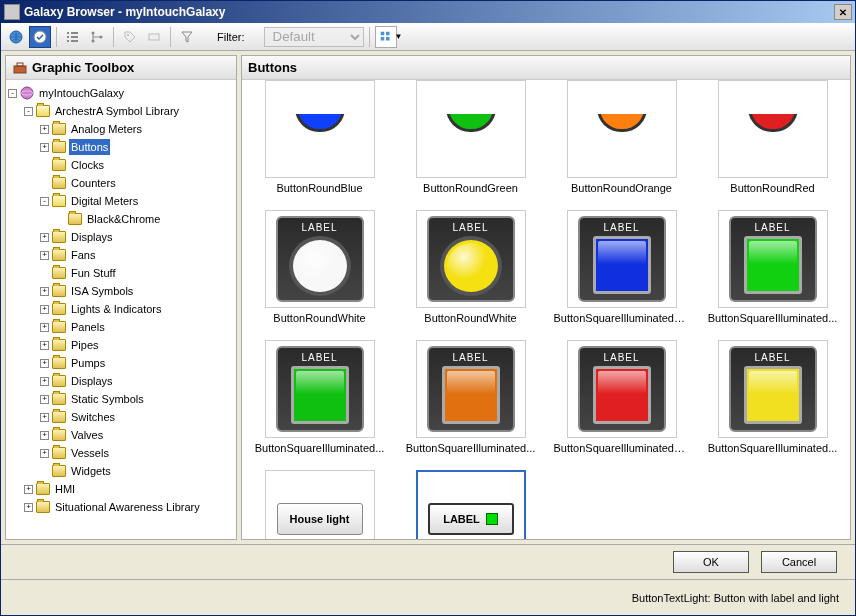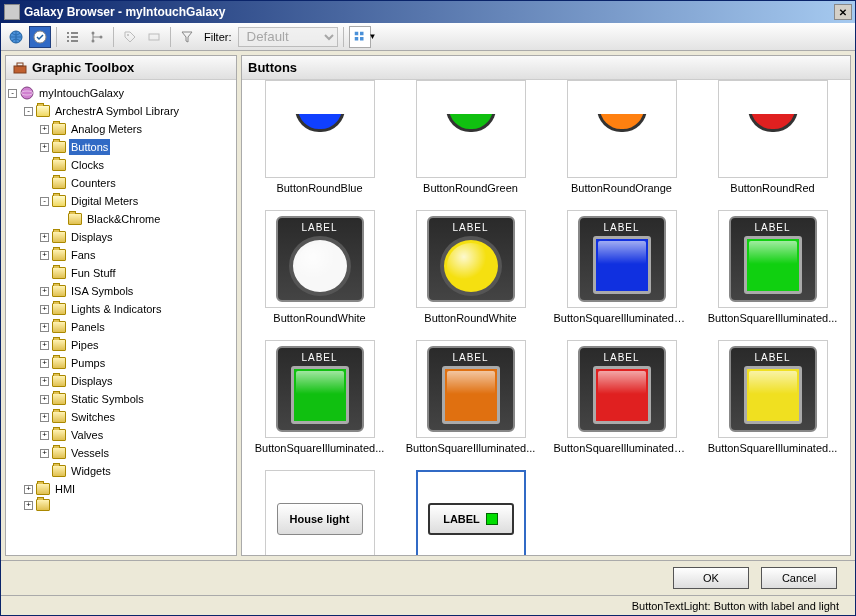--- a/index.html
+++ b/index.html
@@ -6,21 +6,21 @@
 body { font-family: Tahoma, Arial, sans-serif; font-size: 11px; background: #ece9d8; overflow: hidden; }
 .window { width: 856px; height: 616px; border: 1px solid #0a246a; display: flex; flex-direction: column; }
 .titlebar { height: 22px; background: linear-gradient(to right, #0a246a, #a6caf0); color: white; display: flex; align-items: center; padding: 0 3px; font-weight: bold; font-size: 12px; }
 .titlebar-icon { width: 16px; height: 16px; margin-right: 4px; background: #ccc; border: 1px solid #888; }
 .titlebar-text { flex: 1; }
 .titlebar-close { width: 18px; height: 16px; background: #d4d0c8; border: 1px solid #888; display: flex; align-items: center; justify-content: center; color: black; font-weight: bold; font-size: 10px; cursor: pointer; }
 .toolbar { height: 28px; background: linear-gradient(#fefefe, #e3e3e3); border-bottom: 1px solid #aaa; display: flex; align-items: center; padding: 0 4px; gap: 2px; }
 .tb-btn { width: 22px; height: 22px; display: flex; align-items: center; justify-content: center; border: 1px solid transparent; cursor: pointer; }
 .tb-btn svg { width: 16px; height: 16px; }
 .tb-sep { width: 1px; height: 20px; background: #bbb; margin: 0 3px; }
-.tb-label { margin: 0 4px; }
+.tb-label { margin: 0 17px; }
 .tb-select { height: 20px; width: 100px; border: 1px solid #aaa; background: #eee; color: #888; padding: 0 4px; }
 .tb-icon-box { width: 22px; height: 22px; border: 1px solid #aaa; display: flex; align-items: center; justify-content: center; background: #fff; cursor: pointer; }
 .main-area { flex: 1; display: flex; border-bottom: 1px solid #aaa; min-height: 0; }
 .tree-panel { width: 232px; border: 1px solid #aaa; margin: 4px; background: #fff; display: flex; flex-direction: column; }
 .panel-header { height: 24px; background: linear-gradient(#fafafa, #e0e0e0); border-bottom: 1px solid #ccc; display: flex; align-items: center; padding: 0 6px; font-weight: bold; font-size: 13px; }
 .panel-header svg { width: 16px; height: 16px; margin-right: 4px; }
 .tree { flex: 1; overflow: auto; padding: 4px 2px; }
 .tree-node { white-space: nowrap; line-height: 16px; padding: 1px 0; display: flex; align-items: center; cursor: pointer; }
 .tree-expander { width: 9px; height: 9px; border: 1px solid #888; display: inline-flex; align-items: center; justify-content: center; font-size: 8px; line-height: 8px; margin-right: 3px; background: #fff; flex-shrink: 0; cursor: pointer; }
 .tree-spacer { width: 12px; display: inline-block; flex-shrink: 0; }
@@ -40,21 +40,21 @@
 .labeled-btn { width: 88px; height: 86px; background: linear-gradient(#2a2a2a, #444); border-radius: 6px; border: 2px solid #888; display: flex; flex-direction: column; align-items: center; padding: 4px; }
 .labeled-btn-text { color: #fff; font-size: 10px; letter-spacing: 1px; margin-bottom: 3px; }
 .labeled-round { width: 62px; height: 62px; border-radius: 50%; border: 4px solid #555; position: relative; }
 .labeled-round::after { content: ''; position: absolute; top: 3px; left: 3px; right: 3px; bottom: 3px; border-radius: 50%; background: radial-gradient(circle at 35% 30%, rgba(255,255,255,0.8), rgba(255,255,255,0) 50%); }
 .labeled-square { width: 58px; height: 58px; border: 3px solid #aaa; border-radius: 3px; position: relative; }
 .labeled-square::after { content: ''; position: absolute; top: 2px; left: 2px; right: 2px; height: 45%; background: linear-gradient(rgba(255,255,255,0.6), rgba(255,255,255,0)); border-radius: 2px; }
 .text-btn { width: 86px; height: 32px; border: 1px solid #888; border-radius: 3px; background: linear-gradient(#fff, #ddd); display: flex; align-items: center; justify-content: center; font-weight: bold; font-size: 11px; gap: 6px; }
 .light-dot { width: 12px; height: 12px; background: #0d0; border: 1px solid #060; }
 .button-row { height: 34px; display: flex; align-items: center; justify-content: flex-end; padding: 0 18px; gap: 12px; background: #ece9d8; }
 .dlg-btn { width: 76px; height: 22px; border: 1px solid #555; background: linear-gradient(#fff, #ddd); cursor: pointer; font-size: 11px; }
-.status-bar { height: 20px; border-top: 1px solid #aaa; background: #ece9d8; display: flex; align-items: center; justify-content: flex-end; padding: 0 16px; font-size: 11px; }
+.status-bar { height: 36px; border-top: 1px solid #aaa; background: #ece9d8; display: flex; align-items: center; justify-content: flex-end; padding: 0 16px; font-size: 11px; }
 .round-half { width: 50px; height: 24px; border-radius: 0 0 25px 25px; border: 3px solid #333; border-top: none; position: relative; top: -12px; }
 </style>
 </head>
 <body>
 
 <div class="window">
   <div class="titlebar">
     <div class="titlebar-icon"></div>
     <div class="titlebar-text">Galaxy Browser - myIntouchGalaxy</div>
     <div class="titlebar-close">✕</div>
@@ -272,20 +272,21 @@
           <div class="tree-node">
             <span class="tree-indent" style="width:16px"></span>
             <span class="tree-expander">+</span>
             <span class="folder-icon"></span>
             <span class="tree-label">HMI</span>
           </div>
           <div class="tree-node">
             <span class="tree-indent" style="width:16px"></span>
             <span class="tree-expander">+</span>
             <span class="folder-icon"></span>
+            <span class="tree-label">Situational Awareness Library</span>
           </div>
         </div>
     </div>
 
     <div class="content-panel">
       <div class="panel-header">Buttons</div>
       <div class="thumbs" id="thumbs">
           <div class="thumb">
             <div class="thumb-box">
               <div style="display:flex;align-items:flex-end;height:30px;overflow:hidden">

